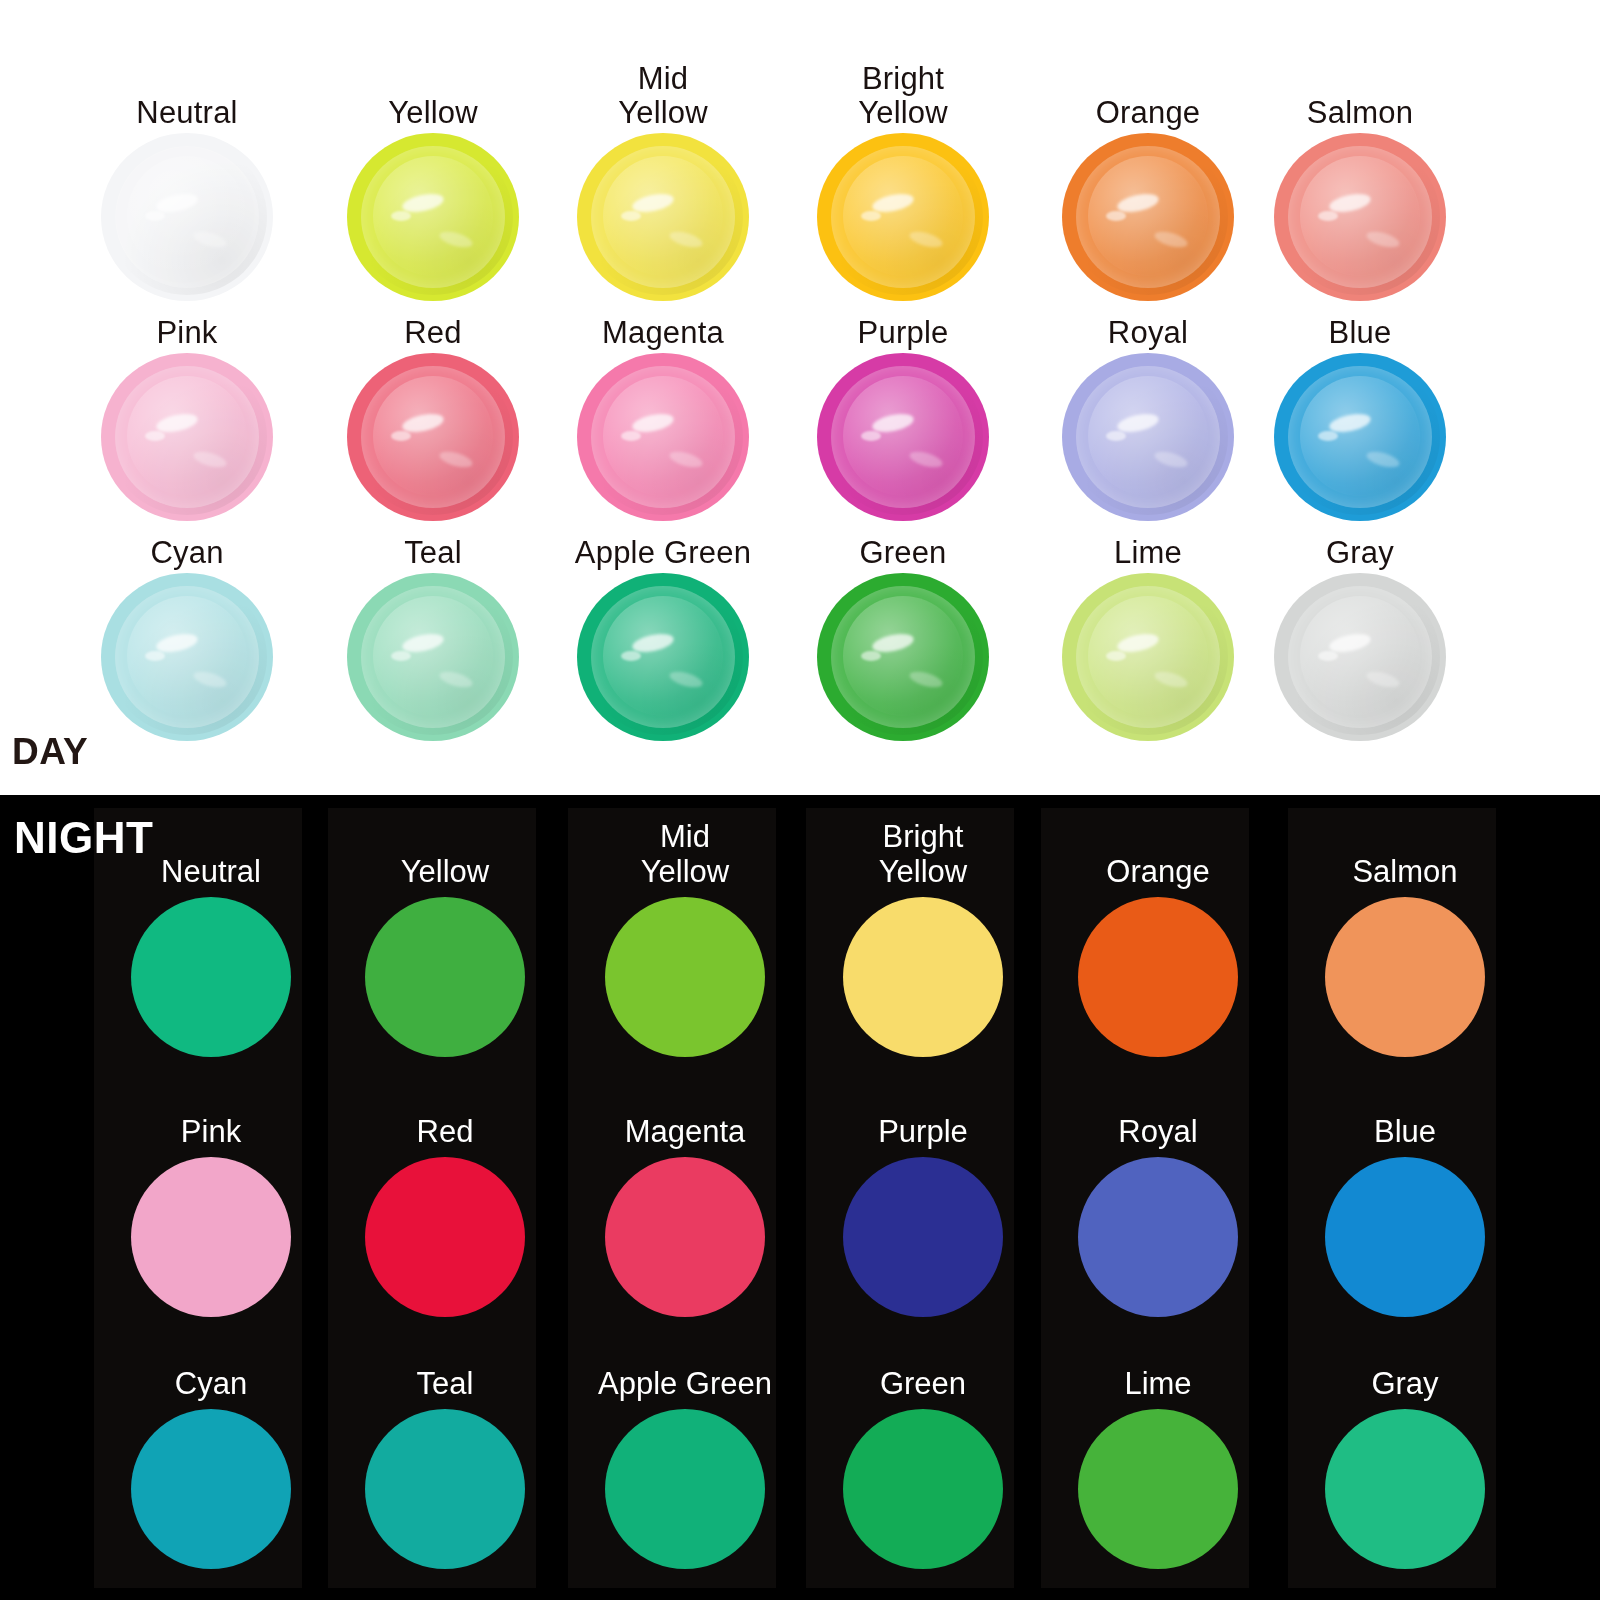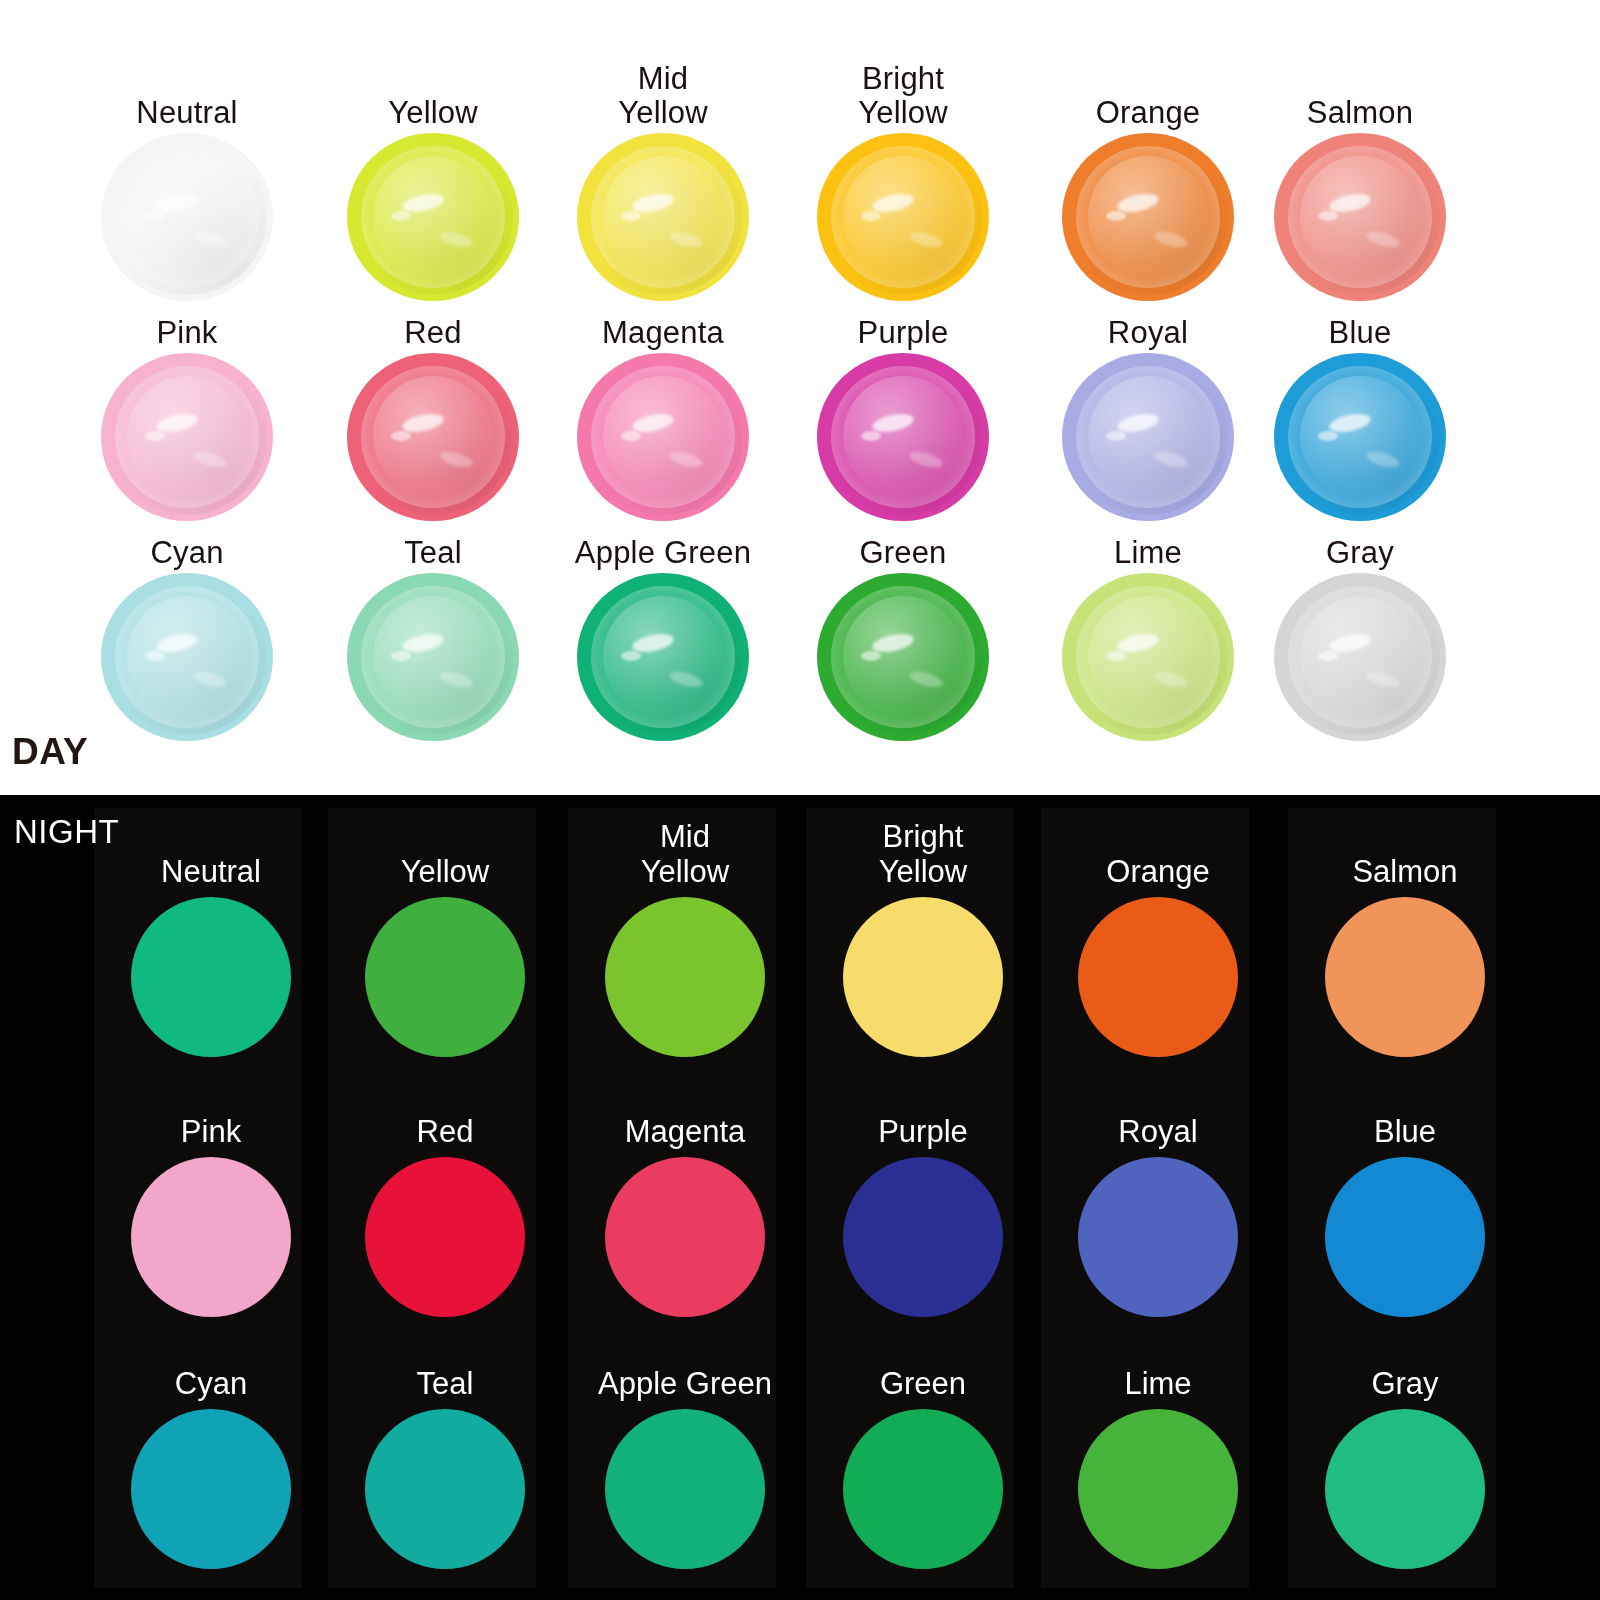--- a/index.html
+++ b/index.html
@@ -186,22 +186,22 @@
     height: 160px;
     border-radius: 50%;
     margin-top: 8px;
   }
 
   #night-tag {
     position: absolute;
     left: 14px;
     top: 18px;
     color: #ffffff;
-    font-size: 33px;
-    font-weight: normal;
+    font-size: 44px;
+    font-weight: bold;
     letter-spacing: 0.5px;
     z-index: 5;
   }
 </style>
 </head>
 <body>
 
 <div id="day-section">
   <div class="day-grid">
       <div class="day-cell" style="left: 64px; top: 58px;">

